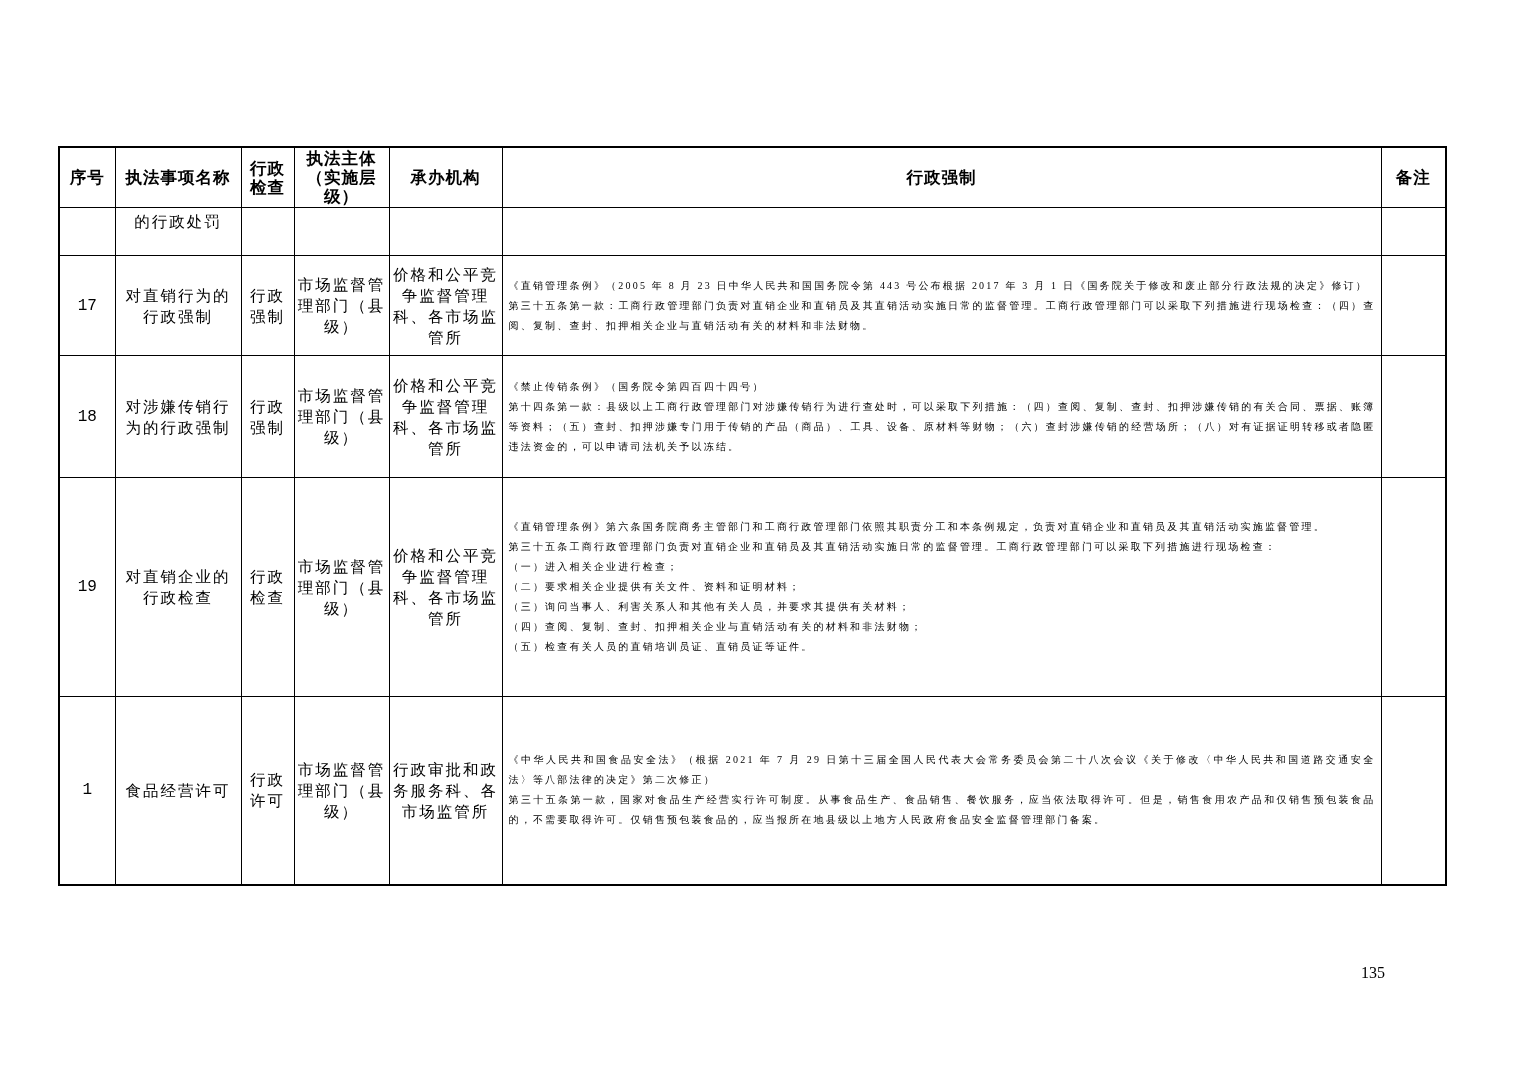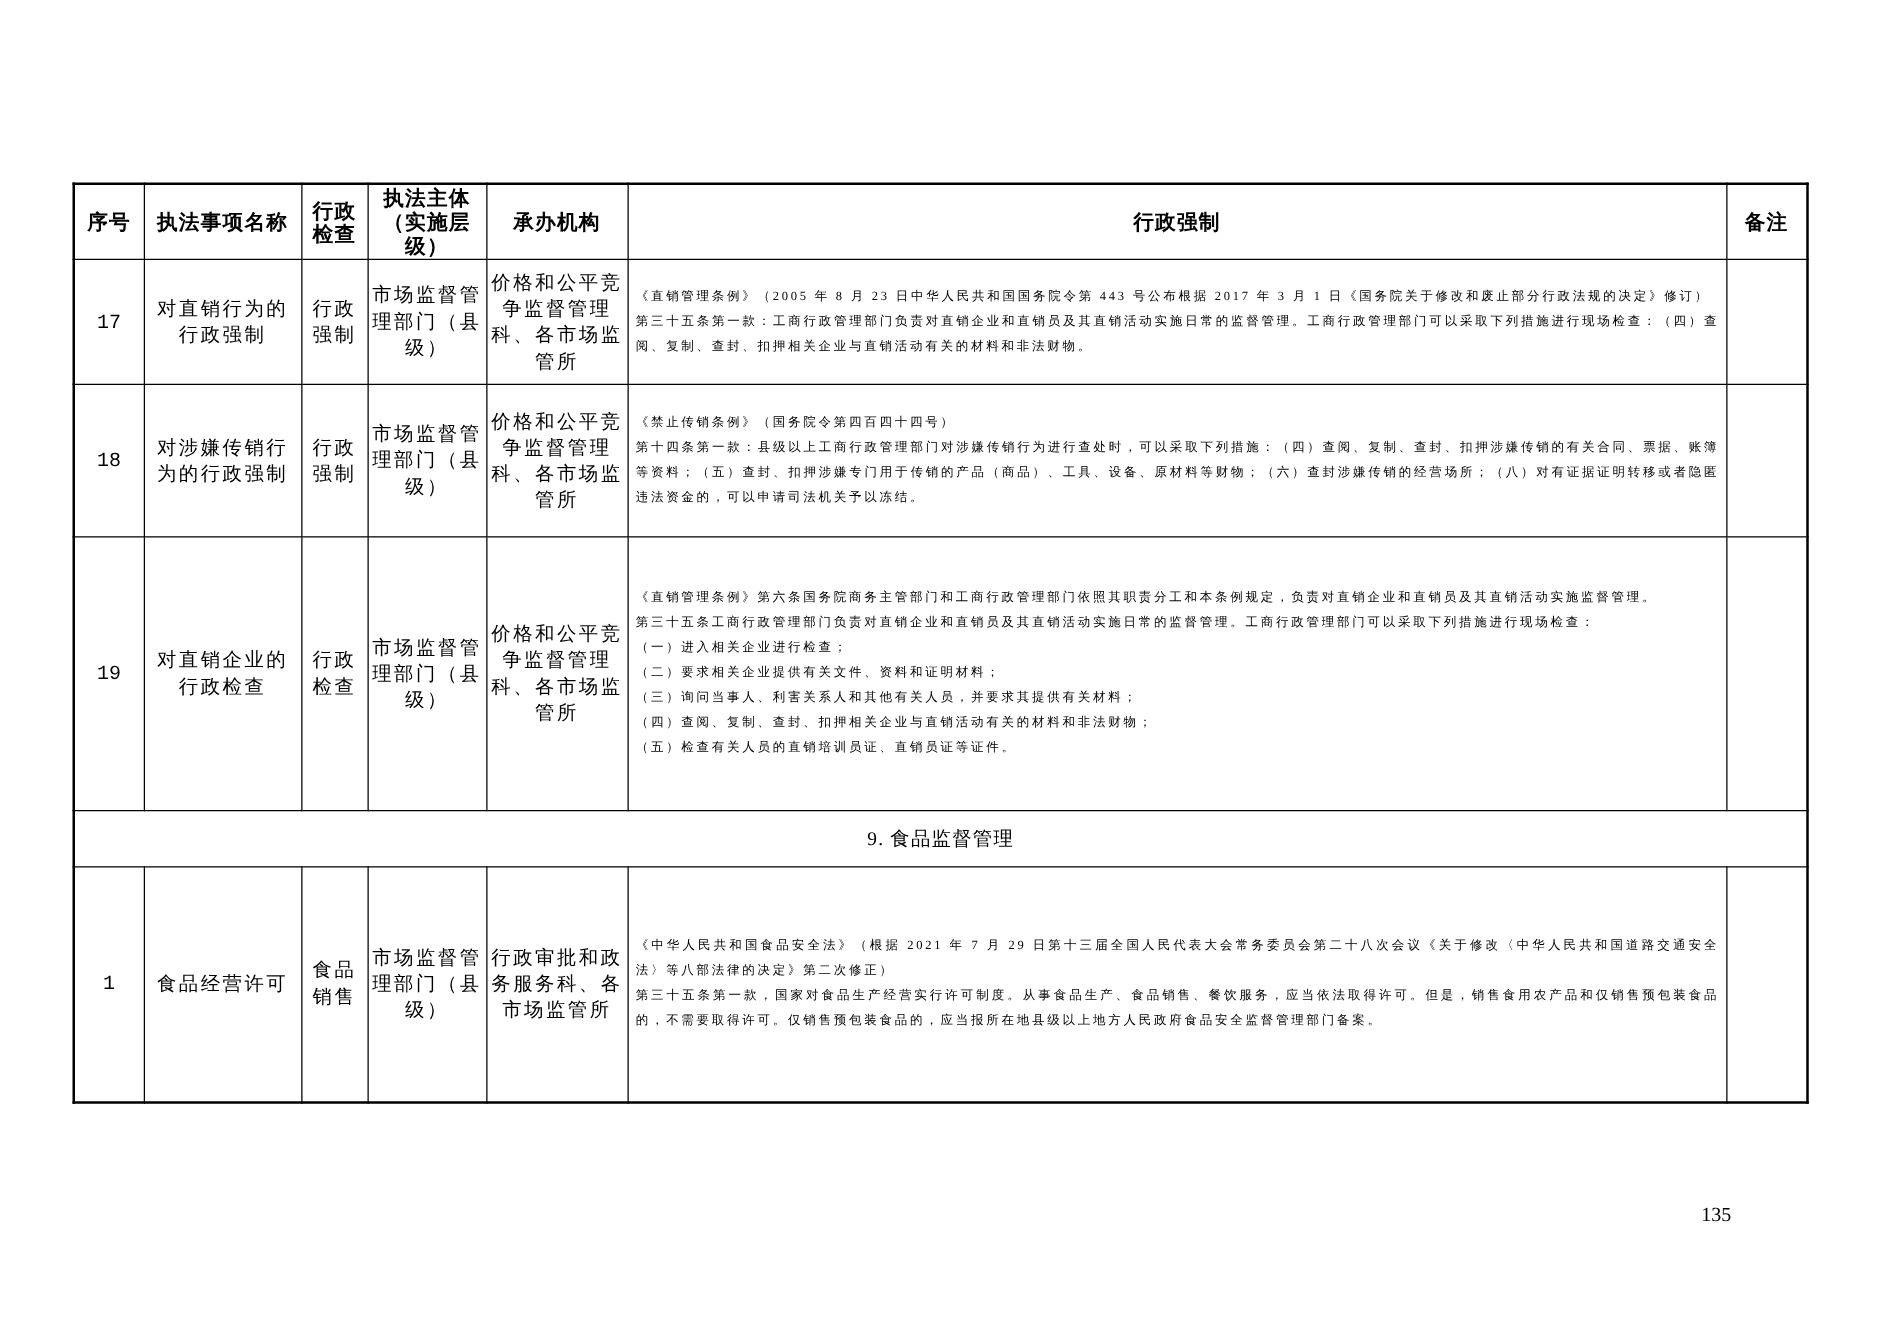--- a/index.html
+++ b/index.html
@@ -96,20 +96,29 @@
         <th>序号</th>
         <th>执法事项名称</th>
         <th>行政检查</th>
         <th>执法主体（实施层级）</th>
         <th>承办机构</th>
         <th>行政强制</th>
         <th>备注</th>
       </tr>
     </thead>
     <tbody>
+      <tr class="row-cont" style="height:48px">
+        <td class="c-seq"></td>
+        <td class="c-mid c-item-top">的行政处罚</td>
+        <td class="c-mid"></td>
+        <td class="c-mid"></td>
+        <td class="c-mid"></td>
+        <td class="c-basis"></td>
+        <td class="c-remark"></td>
+      </tr>
       <tr style="height:100px">
         <td class="c-seq">17</td>
         <td class="c-mid">对直销行为的行政强制</td>
         <td class="c-mid">行政强制</td>
         <td class="c-mid">市场监督管理部门（县级）</td>
         <td class="c-mid">价格和公平竞争监督管理科、各市场监管所</td>
         <td class="c-basis">《直销管理条例》（2005 年 8 月 23 日中华人民共和国国务院令第 443 号公布根据 2017 年 3 月 1 日《国务院关于修改和废止部分行政法规的决定》修订）
 第三十五条第一款：工商行政管理部门负责对直销企业和直销员及其直销活动实施日常的监督管理。工商行政管理部门可以采取下列措施进行现场检查：（四）查阅、复制、查封、扣押相关企业与直销活动有关的材料和非法财物。</td>
         <td class="c-remark"></td>
       </tr>
@@ -131,27 +140,24 @@
         <td class="c-mid">价格和公平竞争监督管理科、各市场监管所</td>
         <td class="c-basis">《直销管理条例》第六条国务院商务主管部门和工商行政管理部门依照其职责分工和本条例规定，负责对直销企业和直销员及其直销活动实施监督管理。
 第三十五条工商行政管理部门负责对直销企业和直销员及其直销活动实施日常的监督管理。工商行政管理部门可以采取下列措施进行现场检查：
 （一）进入相关企业进行检查；
 （二）要求相关企业提供有关文件、资料和证明材料；
 （三）询问当事人、利害关系人和其他有关人员，并要求其提供有关材料；
 （四）查阅、复制、查封、扣押相关企业与直销活动有关的材料和非法财物；
 （五）检查有关人员的直销培训员证、直销员证等证件。</td>
         <td class="c-remark"></td>
       </tr>
-      <tr style="height:45px">
-        <td class="c-section" colspan="7">9. 食品监督管理</td>
-      </tr>
       <tr style="height:188px">
         <td class="c-seq">1</td>
         <td class="c-mid">食品经营许可</td>
-        <td class="c-mid">食品销售</td>
+        <td class="c-mid">行政许可</td>
         <td class="c-mid">市场监督管理部门（县级）</td>
         <td class="c-mid">行政审批和政务服务科、各市场监管所</td>
         <td class="c-basis">《中华人民共和国食品安全法》（根据 2021 年 7 月 29 日第十三届全国人民代表大会常务委员会第二十八次会议《关于修改〈中华人民共和国道路交通安全法〉等八部法律的决定》第二次修正）
 第三十五条第一款，国家对食品生产经营实行许可制度。从事食品生产、食品销售、餐饮服务，应当依法取得许可。但是，销售食用农产品和仅销售预包装食品的，不需要取得许可。仅销售预包装食品的，应当报所在地县级以上地方人民政府食品安全监督管理部门备案。</td>
         <td class="c-remark"></td>
       </tr>
     </tbody>
   </table>
 
   <div class="page-number">135</div>

